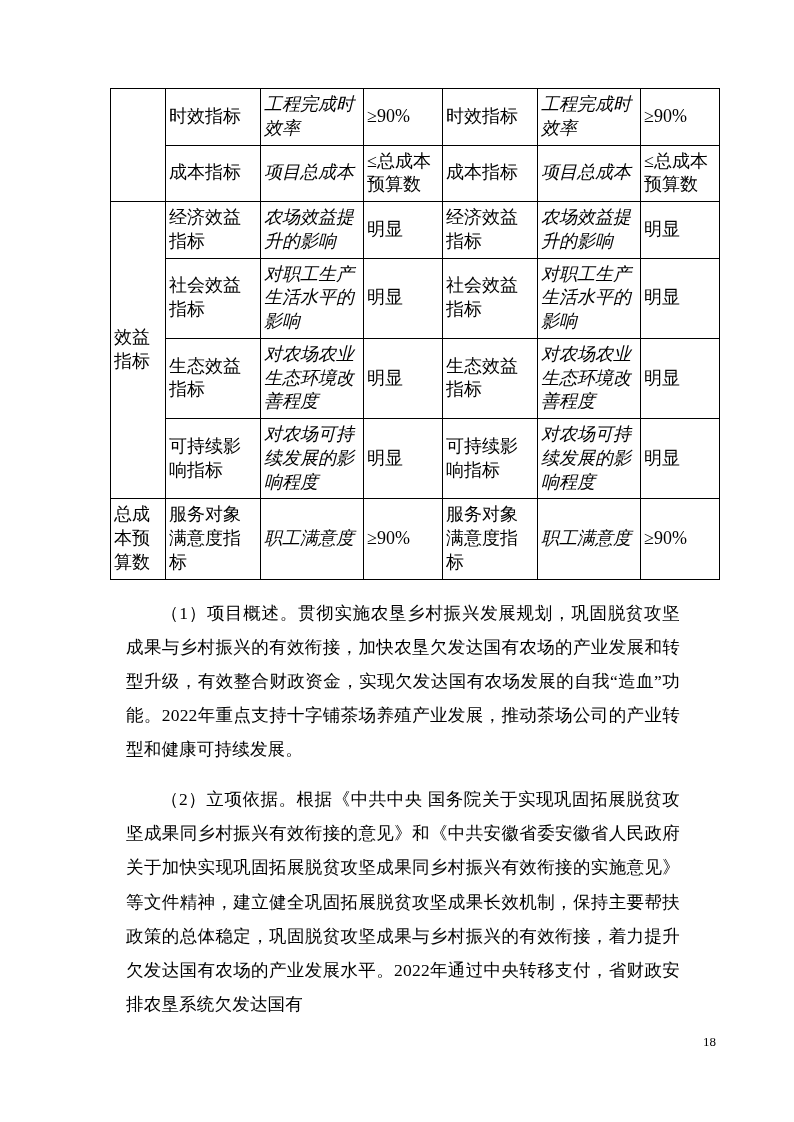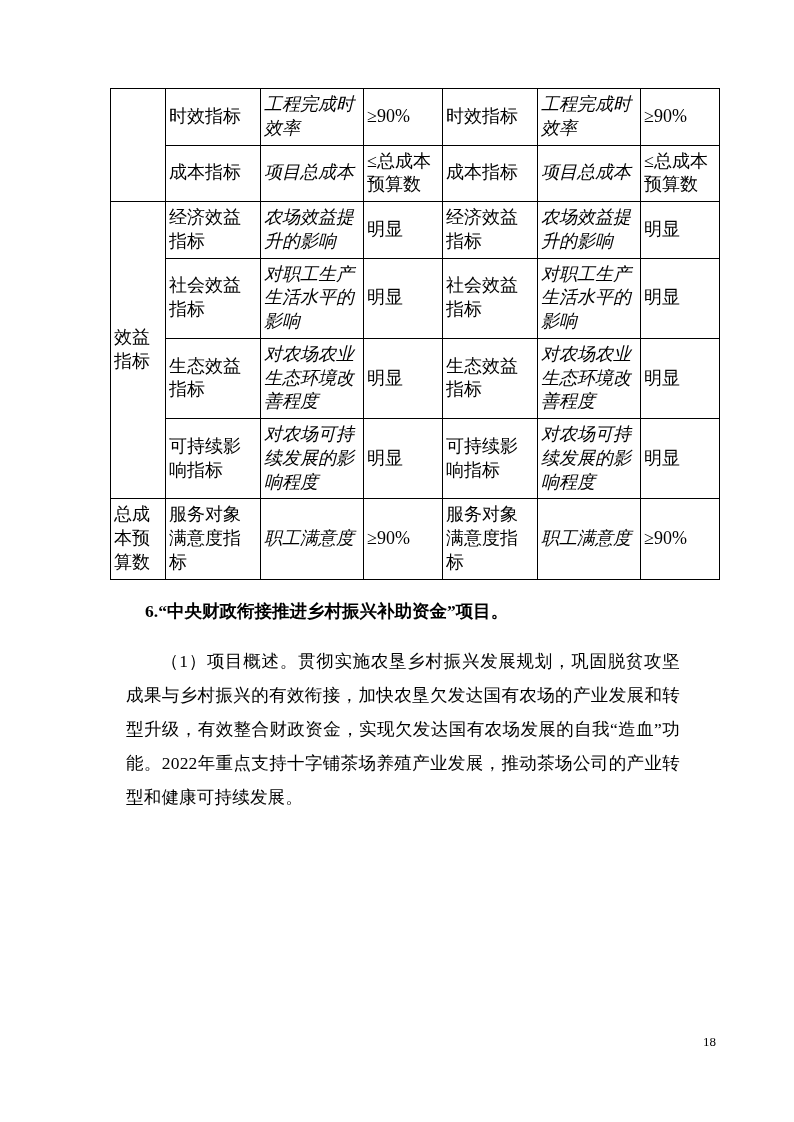--- a/index.html
+++ b/index.html
@@ -149,20 +149,20 @@
         <td class="desc">职工满意度</td>
         <td class="val">≥90%</td>
         <td class="sub">服务对象满意度指标</td>
         <td class="desc">职工满意度</td>
         <td class="val">≥90%</td>
       </tr>
 
     </tbody>
   </table>
 
-  <p class="heading">6.“中央财政衔接推进乡村振兴补助资金”项目。</p>
 
   <p class="body-text para">（1）项目概述。贯彻实施农垦乡村振兴发展规划，巩固脱贫攻坚成果与乡村振兴的有效衔接，加快农垦欠发达国有农场的产业发展和转型升级，有效整合财政资金，实现欠发达国有农场发展的自我“造血”功能。2022年重点支持十字铺茶场养殖产业发展，推动茶场公司的产业转型和健康可持续发展。</p>
 
+  <p class="body-text para">（2）立项依据。根据《中共中央 国务院关于实现巩固拓展脱贫攻坚成果同乡村振兴有效衔接的意见》和《中共安徽省委安徽省人民政府关于加快实现巩固拓展脱贫攻坚成果同乡村振兴有效衔接的实施意见》等文件精神，建立健全巩固拓展脱贫攻坚成果长效机制，保持主要帮扶政策的总体稳定，巩固脱贫攻坚成果与乡村振兴的有效衔接，着力提升欠发达国有农场的产业发展水平。2022年通过中央转移支付，省财政安排农垦系统欠发达国有</p>
 
   <div class="page-number">18</div>
 
 </div>
 
 </body></html>

